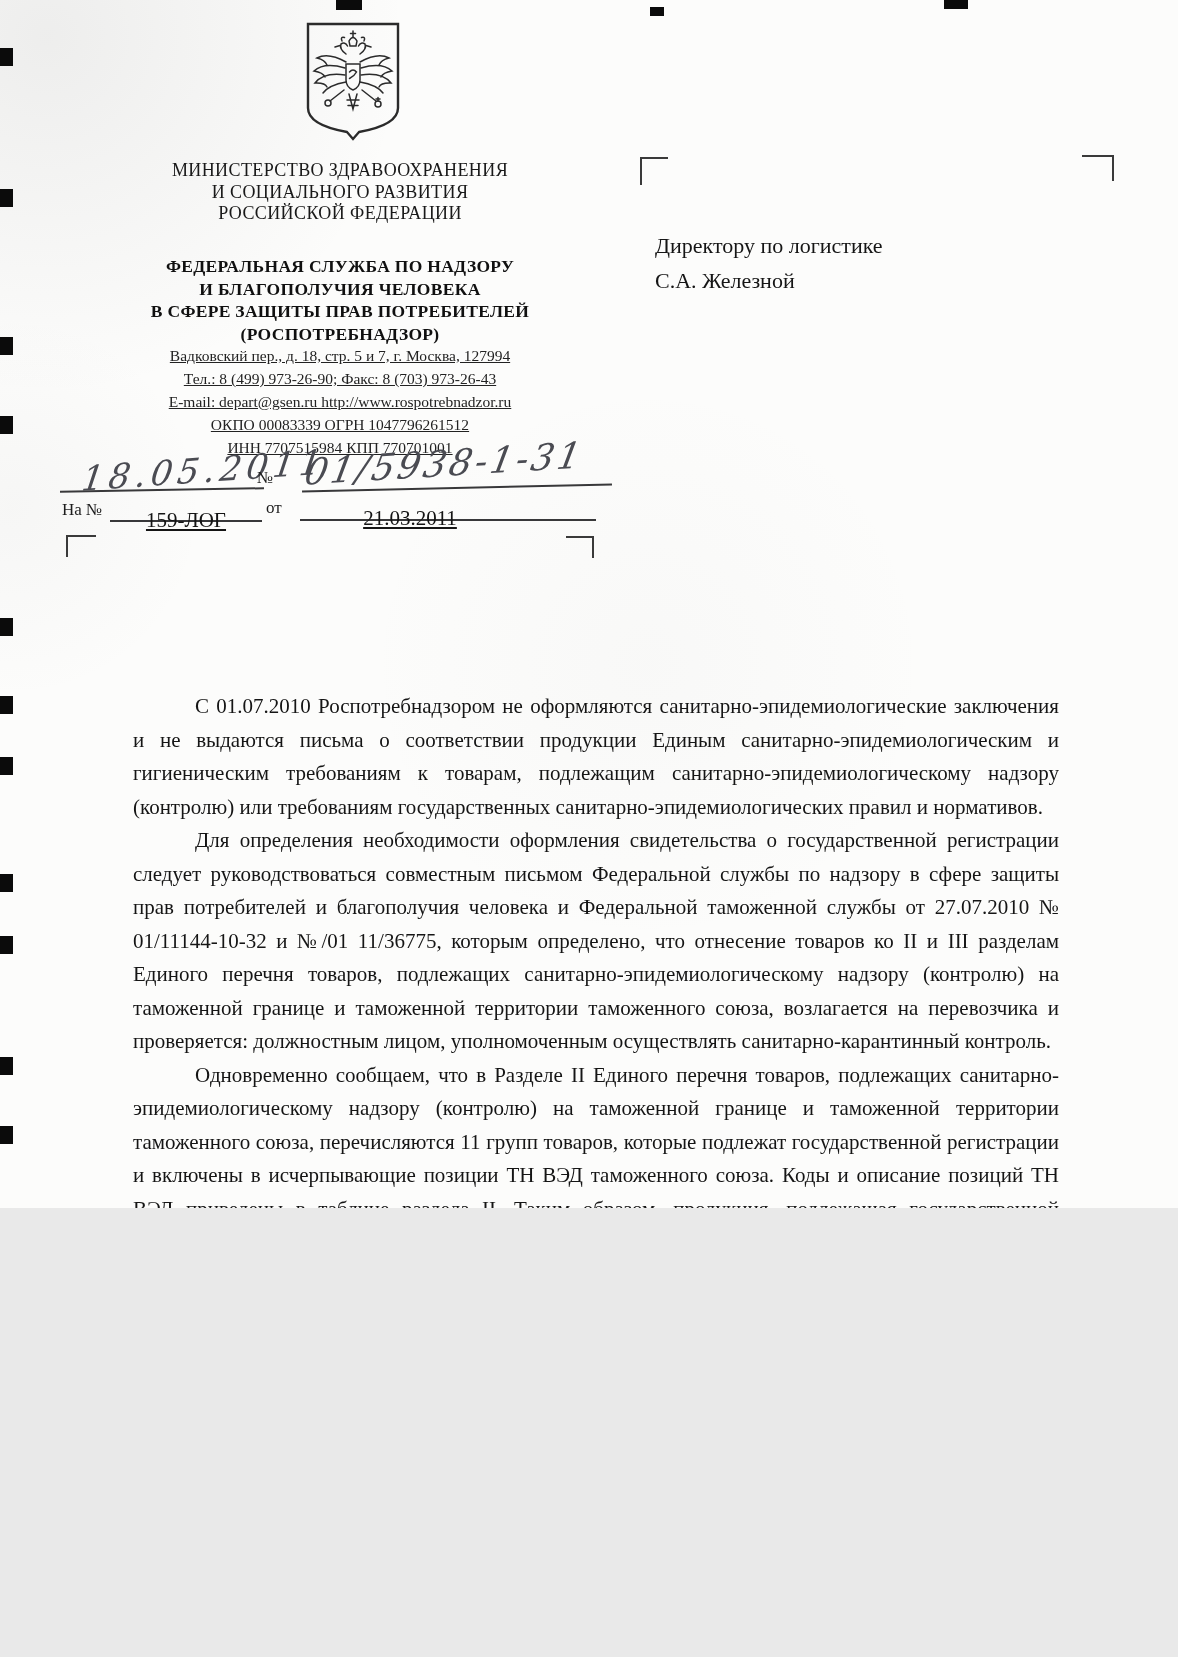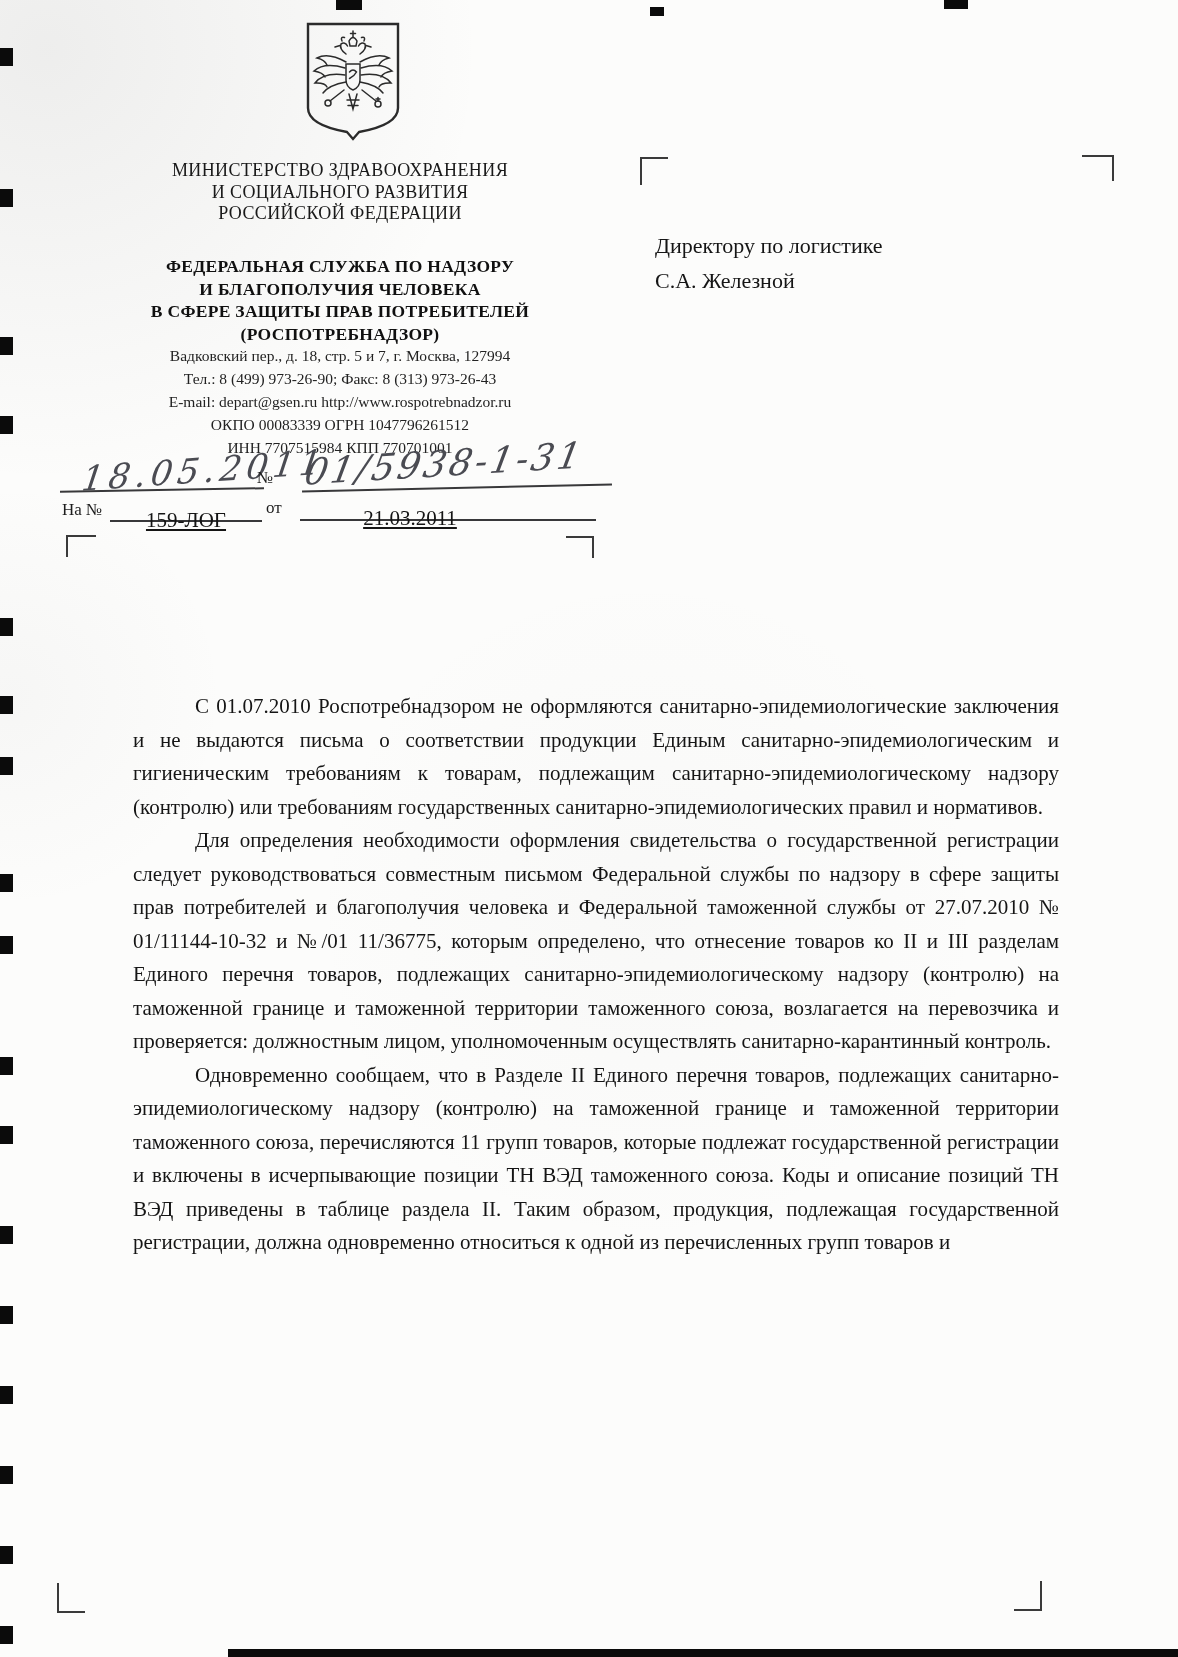--- a/index.html
+++ b/index.html
@@ -1,30 +1,30 @@
 <!DOCTYPE html>
 <html><head>
 <meta charset="utf-8">
 <style>
   html,body{margin:0;padding:0;background:#e9e9e9;}
   .page{
-    position:relative;width:1178px;height:1657px;margin:0 auto;
+    position:relative;width:1178px;height:1208px;margin:0 auto;
     background:#fcfcfb;
     background-image:
       radial-gradient(circle at 4% 3%, rgba(110,110,110,0.10), transparent 22%),
       radial-gradient(circle at 1% 42%, rgba(140,140,140,0.05), transparent 14%),
       radial-gradient(circle at 55% 55%, rgba(160,160,160,0.04), transparent 30%);
     font-family:"Liberation Serif","DejaVu Serif",serif;
     color:#1b1b1b;overflow:hidden;
   }
   .abs{position:absolute;}
   .center{text-align:center;}
   .ministry{left:105px;top:160px;width:470px;font-size:18px;line-height:21.5px;letter-spacing:0.4px;color:#191919;}
   .service{left:105px;top:255px;width:470px;font-size:17.5px;font-weight:bold;line-height:22.5px;letter-spacing:0.3px;color:#101010;}
-  .contacts{left:105px;top:344px;width:470px;font-size:15.5px;line-height:23px;color:#222;}
+  .contacts{left:105px;top:344px;width:470px;font-size:15.5px;line-height:23px;color:#222;text-decoration:underline;}
   .addressee{left:655px;top:228px;width:420px;font-size:22px;line-height:35px;color:#151515;}
   .subject{left:133px;top:569px;width:420px;font-size:21px;line-height:37px;}
   .body-text{left:133px;top:690px;width:926px;font-size:21px;line-height:33.5px;text-align:justify;color:#151515;}
   .body-text p{margin:0;text-indent:62px;}
   .handwriting{
     font-style:italic;color:#4a4b52;white-space:nowrap;
     font-family:"DejaVu Serif",serif;
   }
   .hw-date{left:82px;top:450px;font-size:34px;letter-spacing:5px;transform:rotate(-4deg) skewX(-12deg);}
   .hw-num{left:305px;top:443px;font-size:36px;letter-spacing:3px;transform:rotate(-3.5deg) skewX(-14deg);}
@@ -82,21 +82,21 @@
 
   <div class="abs center service">
     <div>ФЕДЕРАЛЬНАЯ СЛУЖБА ПО НАДЗОРУ</div>
     <div>И БЛАГОПОЛУЧИЯ ЧЕЛОВЕКА</div>
     <div>В СФЕРЕ ЗАЩИТЫ ПРАВ ПОТРЕБИТЕЛЕЙ</div>
     <div>(РОСПОТРЕБНАДЗОР)</div>
   </div>
 
   <div class="abs center contacts">
     <div>Вадковский пер., д. 18, стр. 5 и 7,  г. Москва, 127994</div>
-    <div>Тел.: 8 (499) 973-26-90; Факс: 8 (313) 973-26-43</div>
+    <div>Тел.: 8 (499) 973-26-90; Факс: 8 (703) 973-26-43</div>
     <div>E-mail: depart@gsen.ru  http://www.rospotrebnadzor.ru</div>
     <div>ОКПО 00083339  ОГРН 1047796261512</div>
     <div>ИНН 7707515984  КПП 770701001</div>
   </div>
 
   <div class="abs addressee">
     <div>Директору по логистике</div>
     <div>С.А. Железной</div>
   </div>
 

